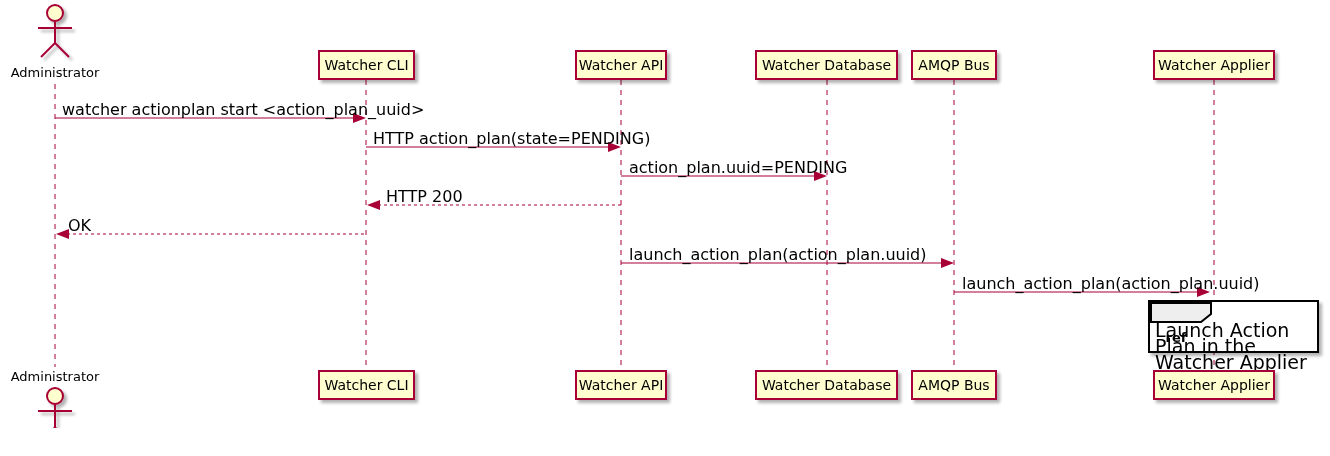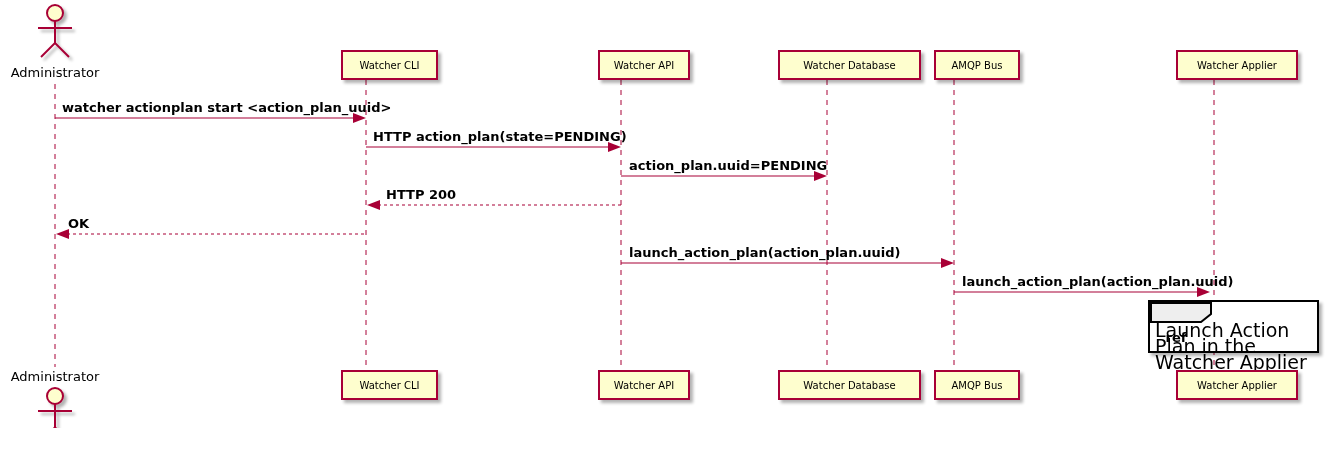--- a/index.html
+++ b/index.html
@@ -40,38 +40,36 @@
 
   .participant-box {
     position: absolute;
     height: 30px;
     background: var(--participant-fill);
     border: 2px solid var(--line-color);
     box-shadow: 3px 3px 3px rgba(0,0,0,0.30);
     display: flex;
     align-items: center;
     justify-content: center;
-    font-size: 10px;
+    font-size: 14px;
     color: var(--text-color);
     white-space: nowrap;
-    margin-left: 23px;
   }
   .actor-label {
     position: absolute;
     font-size: 13px;
     color: var(--text-color);
     white-space: nowrap;
     text-align: center;
   }
   .msg-label {
     position: absolute;
-    font-size: 13px;
+    font-size: 16px;
     color: var(--text-color);
     white-space: nowrap;
-    font-weight: bold;
   }
   .ref-box {
     position: absolute;
     left: 1148px;
     top: 300px;
     width: 171px;
     height: 53px;
     background: var(--ref-fill);
     border: 2px solid var(--ref-border);
     box-shadow: 3px 3px 3px rgba(0,0,0,0.30);

